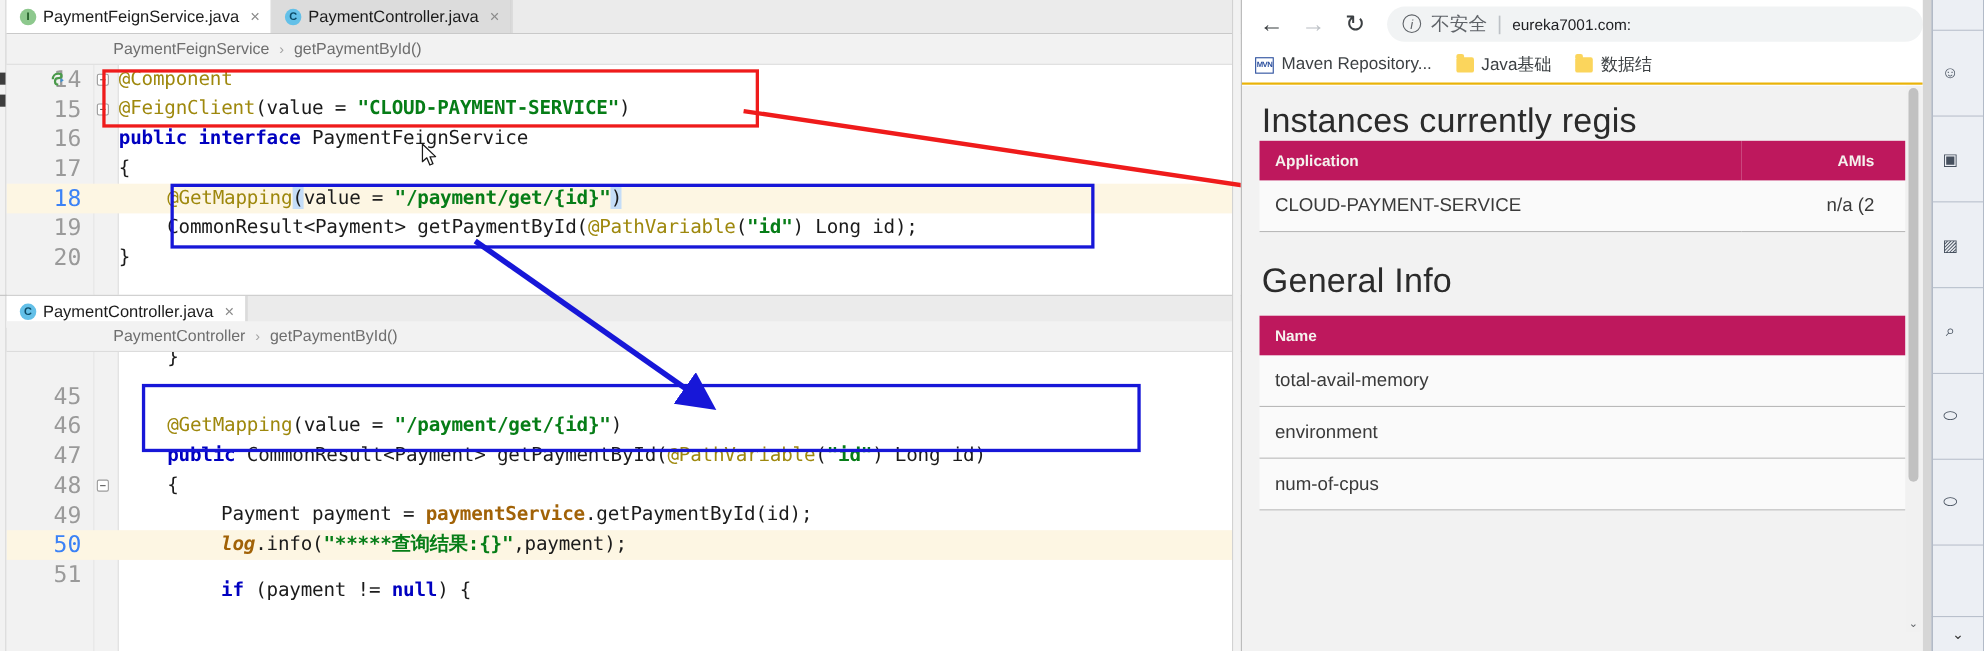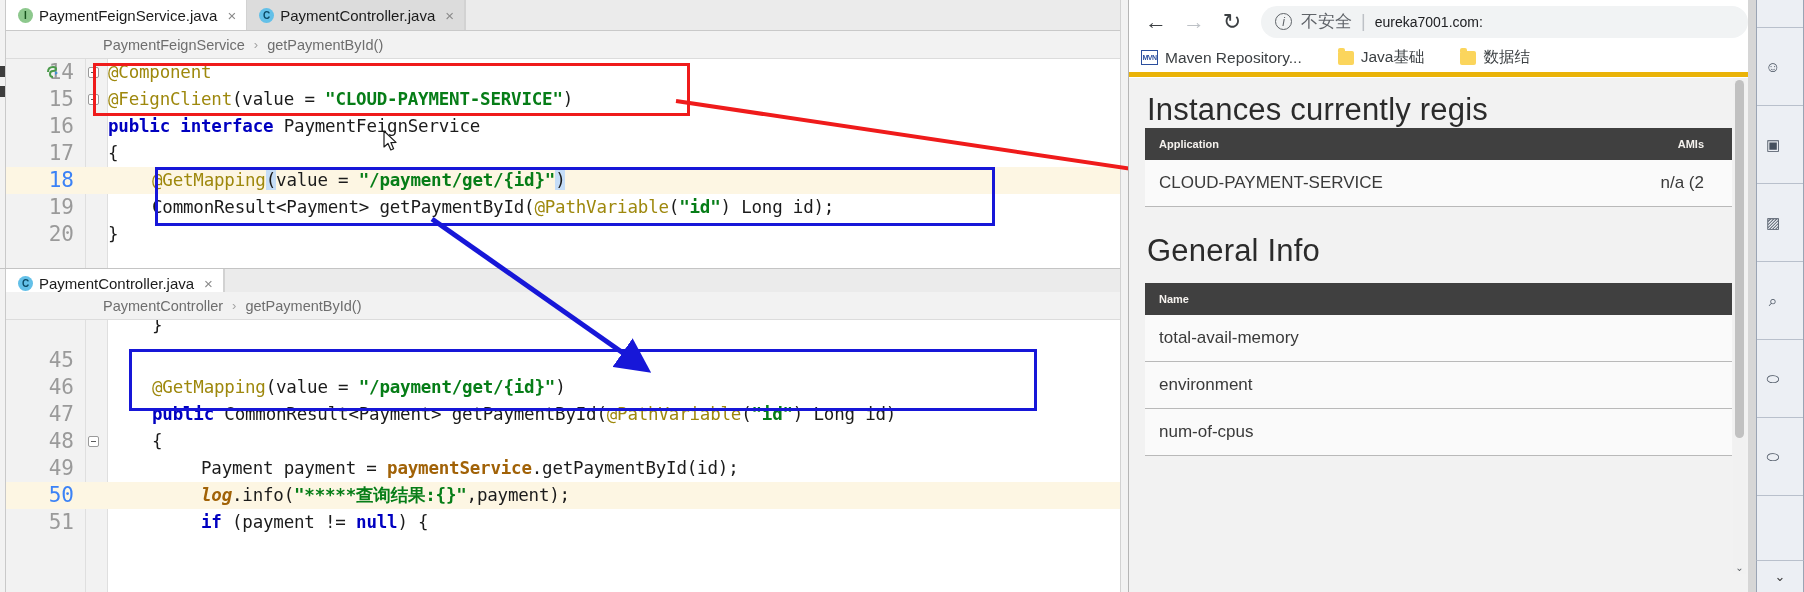--- a/index.html
+++ b/index.html
@@ -138,21 +138,21 @@
     display: inline-flex; align-items: center; justify-content: center;
     font-size: 12px; color: #5f6368; font-style: italic; flex: 0 0 auto;
   }
   .nosec { color: #5f6368; font-size: 17px; }
   .omnisep { color: #bdc1c6; }
   .omniurl { color: #202124; font-size: 14px; }
 
   .bookmarks {
     position: absolute; left: 0; top: 43px; right: 0; height: 34px;
     background: #ffffff; display: flex; align-items: center;
-    padding-left: 12px; gap: 36px; border-bottom: 5px solid #eab308;
+    padding-left: 12px; gap: 22px; border-bottom: 2px solid #eab308;
   }
   .bm { display: flex; align-items: center; gap: 7px; font-size: 15.5px; color: #3c4043; white-space: nowrap; }
   .mvnicon {
     width: 17px; height: 15px; background: #ffffff; border: 1px solid #2b4f9e;
     display: flex; align-items: center; justify-content: center;
     font-size: 7px; font-weight: bold; color: #2b4f9e; letter-spacing: -0.5px;
   }
   .foldericon { width: 16px; height: 14px; background: #fbd55c; border-radius: 2px; position: relative; }
   .foldericon:before {
     content: ""; position: absolute; left: 0; top: -3px; width: 7px; height: 4px;
@@ -166,22 +166,22 @@
   .page h1 {
     margin: 14px 0 0 2px; font-size: 31px; font-weight: 400; color: #2b2b2b;
     white-space: nowrap; letter-spacing: 0.2px;
   }
   .page h2 {
     margin: 26px 0 14px 2px; font-size: 31px; font-weight: 400; color: #2b2b2b;
     white-space: nowrap; letter-spacing: 0.2px;
   }
   .etable { width: 100%; border-collapse: collapse; background: #fafafa; }
   .etable thead th {
-    background: #404040; color: #f5f2ee; text-align: left;
-    font-size: 11px; font-weight: bold; padding: 10px 14px; white-space: nowrap;
+    background: #be185d; color: #f5f2ee; text-align: left;
+    font-size: 14px; font-weight: bold; padding: 10px 14px; white-space: nowrap;
   }
   .etable tbody td {
     font-size: 17px; color: #3a3a3a; padding: 13px 14px;
     border-bottom: 1px solid #b9b9b9; white-space: nowrap;
   }
   .browser-scroll {
     position: absolute; right: 2px; top: 78px; width: 13px; bottom: 18px;
     background: #f1f1f1;
   }
   .browser-scroll .thumb {
@@ -342,21 +342,21 @@
       <div class="code" style="top:54px; left:146px"><span class="an">@GetMapping</span><span class="n">(value = </span><span class="s">"/payment/get/{id}"</span><span class="n">)</span></div>
 
       <div class="code" style="top:81px; left:146px"><span class="k">public</span><span class="n"> CommonResult&lt;Payment&gt; getPaymentById(</span><span class="an">@PathVariable</span><span class="n">(</span><span class="s">"id"</span><span class="n">) Long id)</span></div>
 
       <div class="code" style="top:108px; left:146px"><span class="n">{</span></div>
 
       <div class="code" style="top:135px; left:195px"><span class="n">Payment payment = </span><span class="f">paymentService</span><span class="n">.getPaymentById(id);</span></div>
 
       <div class="code" style="top:162px; left:195px"><span class="f" style="font-style:italic">log</span><span class="n">.info(</span><span class="s">"*****查询结果:{}"</span><span class="n">,payment);</span></div>
 
-      <div class="code" style="top:189px; left:195px"><span class="k">if</span><span class="n"> (payment != </span><span class="k">null</span><span class="n">) {</span></div>
+      <div class="code" style="top:204px; left:195px"><span class="k">if</span><span class="n"> (payment != </span><span class="k">null</span><span class="n">) {</span></div>
     </div>
 
     <div class="ide-rightedge"></div>
   </div>
 
   <div class="annot-rect annot-red" style="left:93px;  top:63px;  width:597px; height:53px;"></div>
   <div class="annot-rect annot-blue" style="left:155px; top:167px; width:840px; height:59px;"></div>
   <div class="annot-rect annot-blue" style="left:129px; top:349px; width:908px; height:62px;"></div>
   <div class="annot-rect annot-red" style="left:1481px; top:203px; width:193px; height:34px;"></div>
 

